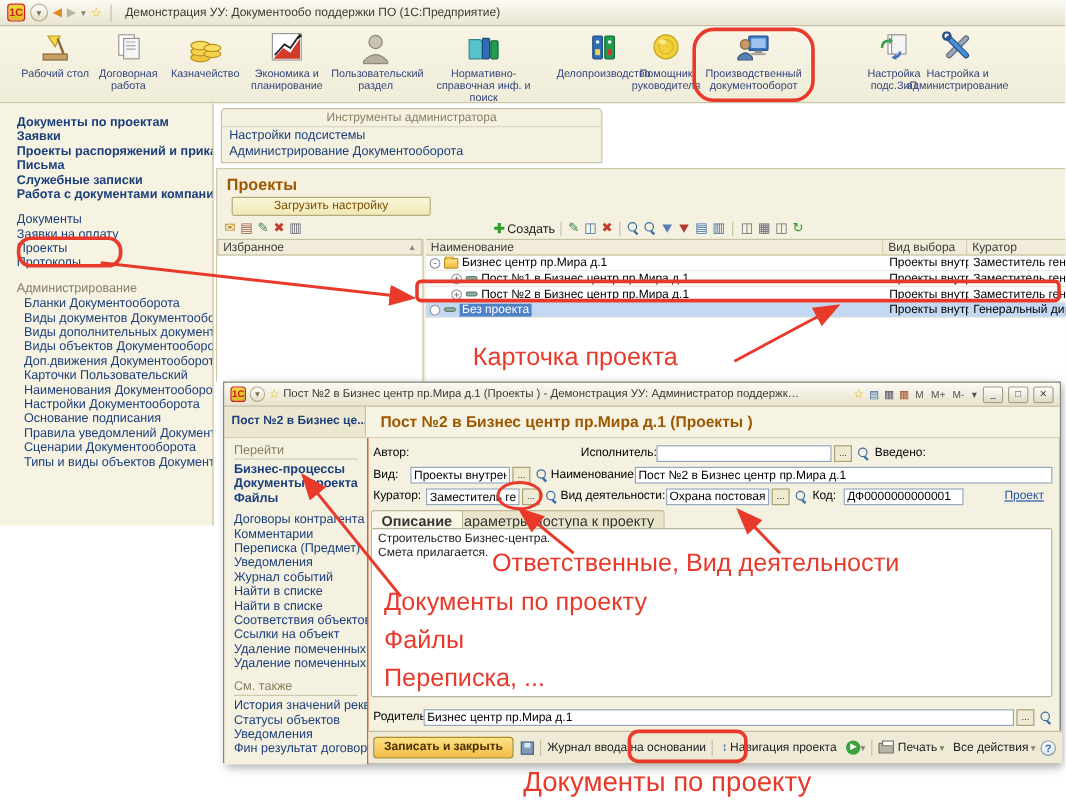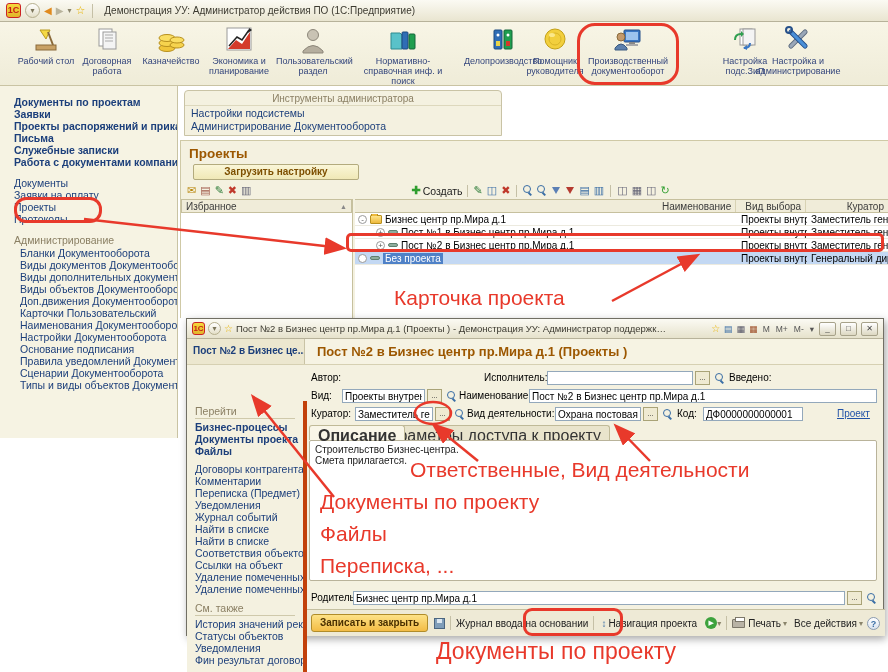--- a/index.html
+++ b/index.html
@@ -43,35 +43,35 @@
     background:#f4f1e0; border:1px solid #c9c3a5; border-radius:4px 4px 0 0; padding-top:2px; }
   .tools .hd { text-align:center; font-size:10px; color:#8a7f63; border-bottom:1px solid #ddd8bd; padding-bottom:1px; }
   .tools .lnk { font-size:10.5px; color:#1c3f7b; padding:1px 0 0 6px; line-height:12px; cursor:pointer; }
 
   
   .projects { position:absolute; left:180px; top:140px; width:708px; height:178px;
     background:#f4f1e0; border-top:1px solid #cfc9a6; border-left:1px solid #cfc9a6; }
   .p-title { position:absolute; left:8px; top:5px; font-size:13.5px; font-weight:bold; color:#9c5700; }
   .loadbtn { position:absolute; left:12px; top:23px; width:166px; height:16px;
     background:linear-gradient(#faf6d8,#f0e8b6); border:1px solid #b3ab7e; border-radius:2px;
-    font-size:10px; color:#7d4f00; text-align:center; line-height:14px; cursor:pointer;font-weight:bold; }
+    font-size:10px; color:#7d4f00; text-align:center; line-height:14px; cursor:pointer; }
   .ltools { position:absolute; left:0; top:41px; width:708px; height:17px; display:flex; align-items:center; }
   .mini { font-size:11px; line-height:13px; margin:0 2px; cursor:pointer; }
   .mini.sep { width:1px; height:12px; background:#c5c0a6; margin:0 4px; }
   .createbtn { display:flex; align-items:center; gap:2px; font-size:10.5px; color:#222; cursor:pointer; }
   .plus { color:#2f9e2f; font-weight:bold; font-size:11px; }
   .mag { width:10px; height:11px; position:relative; display:inline-block; margin:0 2px; cursor:pointer; }
   .mag::before { content:''; position:absolute; width:6px; height:6px; border:1.5px solid #3a6ea5; border-radius:50%; left:0; top:0; }
   .mag::after { content:''; position:absolute; width:4px; height:1.5px; background:#3a6ea5; transform:rotate(45deg); left:5px; top:8px; }
   .funnel { width:0; height:0; border-left:4px solid transparent; border-right:4px solid transparent;
     border-top:7px solid #5b7fb5; display:inline-block; margin:0 3px; cursor:pointer; }
   .funnel.red { border-top-color:#b53a2f; }
 
   .favhead, .thead { background:#f0ecd9; border:1px solid #c6c09e; border-width:1px 1px 1px 0;
-    font-size:10px; color:#3c3c3c;text-align:right; }
+    font-size:10px; color:#3c3c3c; }
   .fav { position:absolute; left:0; top:58px; width:172px; height:120px; background:#fff; border-right:1px solid #c6c09e; }
   .fav .favhead { height:14px; line-height:13px; padding:0 4px; display:flex; justify-content:space-between; border-left:1px solid #c6c09e; }
   .tbl { position:absolute; left:174px; top:58px; width:534px; height:120px; background:#fff; }
   .tbl .thead { height:14px; display:flex; line-height:13px; }
   .tbl .thead div { padding:0 4px; border-right:1px solid #d8d2b4; }
   .c-name { width:382px; } .c-kind { width:70px; } .c-cur { width:82px; border-right:none!important; }
   .trow { height:13px; display:flex; font-size:10px; align-items:center; border-bottom:1px solid #eceadf; cursor:pointer; }
   .trow .cn { width:382px; display:flex; align-items:center; gap:3px; padding-left:3px; overflow:hidden; white-space:nowrap; }
   .trow .ck { width:70px; padding:0 4px; overflow:hidden; white-space:nowrap; }
   .trow .cc { width:82px; padding:0 4px; overflow:hidden; white-space:nowrap; }
@@ -91,32 +91,32 @@
     display:flex; align-items:center; gap:3px; padding:0 5px; }
   .d-title { flex:0 1 auto; font-size:9.5px; color:#3c3a30; white-space:nowrap; overflow:hidden; text-overflow:ellipsis; max-width:430px; }
   .d-ticons { margin-left:auto; display:flex; align-items:center; gap:4px; font-size:9px; color:#6d6750; }
   .mbtn { font-size:8.5px; color:#555; padding:0 1px; cursor:pointer; }
   .winbtn { width:17px; height:14px; border:1px solid #a7a28a; border-radius:2px; background:linear-gradient(#fff,#ddd8c2);
     font-size:8px; text-align:center; line-height:12px; color:#444; cursor:pointer; }
   .d-headrow { height:26px; display:flex; border-bottom:1px solid #d6d0b2; }
   .d-tab { width:118px; background:#ece7cf; border-right:1px solid #c9c3a5; font-size:10px; font-weight:bold;
     color:#1c3f7b; padding:6px 4px 0 6px; white-space:nowrap; overflow:hidden; }
   .d-heading { flex:1; background:#f6f3e3; font-size:13px; font-weight:bold; color:#9c5700; padding:5px 0 0 12px; white-space:nowrap; overflow:hidden; }
-  .d-nav { position:absolute; left:0; top:46px; width:120px; height:272px; padding:4px 0 0 8px; background:#f4f1e0; border-right:4px solid #c2410c;margin-top:36px; }
+  .d-nav { position:absolute; left:0; top:46px; width:120px; height:272px; padding:4px 0 0 8px; background:#f4f1e0; border-right:1px solid #c2410c; }
   .d-nav .snav { line-height:12px; }
   .d-nav .shead { border-bottom:1px solid #cfc9ab; margin-right:8px; margin-bottom:2px; }
   .d-form { position:absolute; left:120px; top:46px; width:578px; height:244px; font-size:10px; }
   .fl { position:absolute; font-size:10px; color:#000; line-height:14px; white-space:nowrap; }
   .fi { position:absolute; height:14px; border:1px solid #93a8bb; background:#fff; font-size:10px;
     font-family:"Liberation Sans",sans-serif; padding:0 2px; color:#000; }
   .dots { position:absolute; width:15px; height:14px; border:1px solid #a9a377; background:#efead2;
     font-size:8px; text-align:center; line-height:11px; color:#333; cursor:pointer; }
   .fmag { position:absolute; cursor:pointer; }
   .flink { position:absolute; font-size:10px; color:#2353a8; text-decoration:underline; cursor:pointer; }
-  .ftab { position:absolute; height:15px; font-size:16px; padding:1px 8px 0; border:1px solid #c0ba98; border-bottom:none;
+  .ftab { position:absolute; height:15px; font-size:12px; padding:1px 8px 0; border:1px solid #c0ba98; border-bottom:none;
     border-radius:3px 3px 0 0; background:#e9e4cc; color:#333; cursor:pointer; }
   .ftab.act { background:#f9f6e8; font-weight:bold; z-index:2; }
   .descbox { position:absolute; left:2px; top:75px; width:568px; height:141px; background:#fff;
     border:1px solid #b9b39a; border-radius:2px; font-size:10px; padding:3px 5px; white-space:pre-line; color:#222; }
   .d-footer { position:absolute; left:120px; top:290px; width:578px; height:27px; background:#eeead6;
     border-top:1px solid #c4bfa0; display:flex; align-items:center; font-size:10px; }
   .savebtn { margin-left:4px; height:18px; padding:0 8px; background:linear-gradient(#fde287,#f3bc45);
     border:1px solid #b08c2a; border-radius:3px; font-size:10px; font-weight:bold; color:#4a3000; line-height:16px; cursor:pointer; }
   .fsep { width:1px; height:14px; background:#c5c0a6; margin:0 5px; }
   .ftxtbtn { color:#222; cursor:pointer; white-space:nowrap; }
@@ -142,21 +142,21 @@
 <div class="stage">
 
   <div class="titlebar">
     <div class="logo1c">1С</div>
     <div class="tb-btn">▾</div>
     <span class="nav-arr back">◀</span>
     <span class="nav-arr fwd">▶</span>
     <span class="caret">▾</span>
     <span class="star">☆</span>
     <div class="tb-sep"></div>
-    <div class="tb-title">Демонстрация УУ: Администратор действия ПО  (1С:Предприятие)</div>
+    <div class="tb-title">Демонстрация УУ: Документообо поддержки ПО  (1С:Предприятие)</div>
   </div>
 
   <div class="apps">
     <div class="app" style="left:16px;width:60px">
       <div class="ic">
           <svg width="30" height="28">
             <polygon points="9,4 19,4 15,13" fill="#f5d944" stroke="#b89a20"></polygon>
             <line x1="17" y1="6" x2="22" y2="19" stroke="#8a6a3a" stroke-width="2"></line>
             <rect x="5" y="19" width="20" height="5" fill="#c8a165" stroke="#8a6a3a"></rect>
           </svg>

